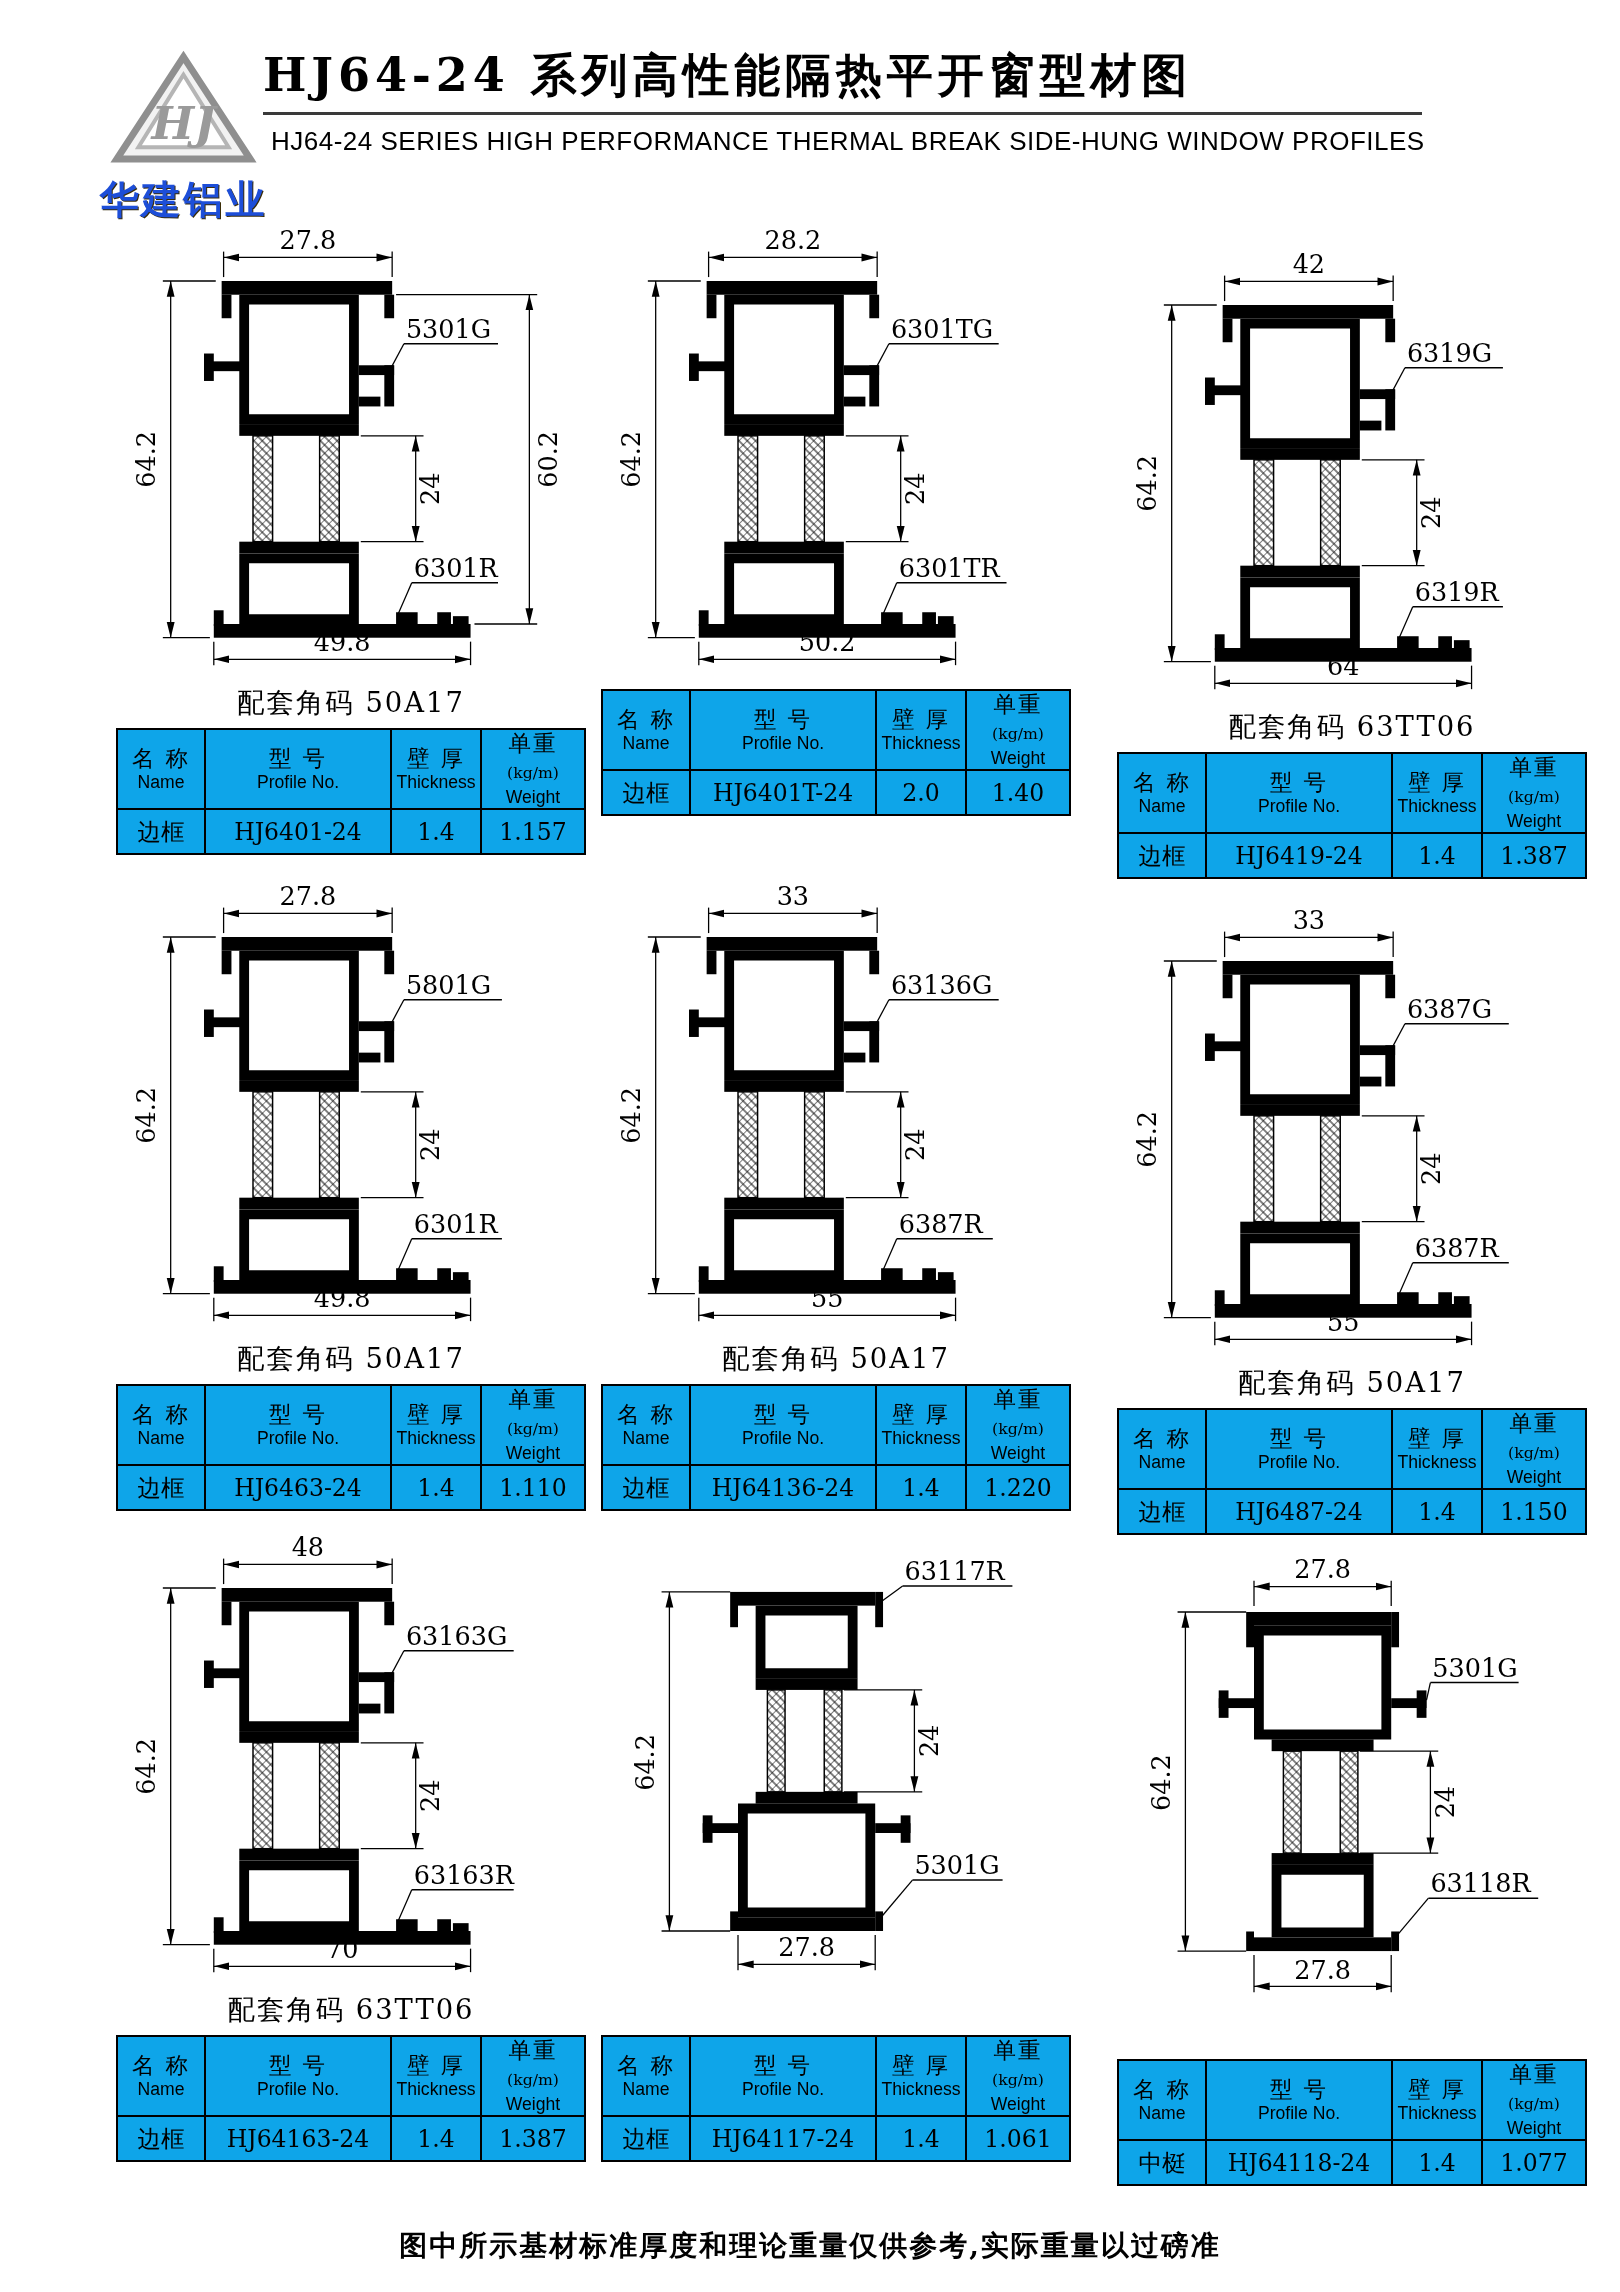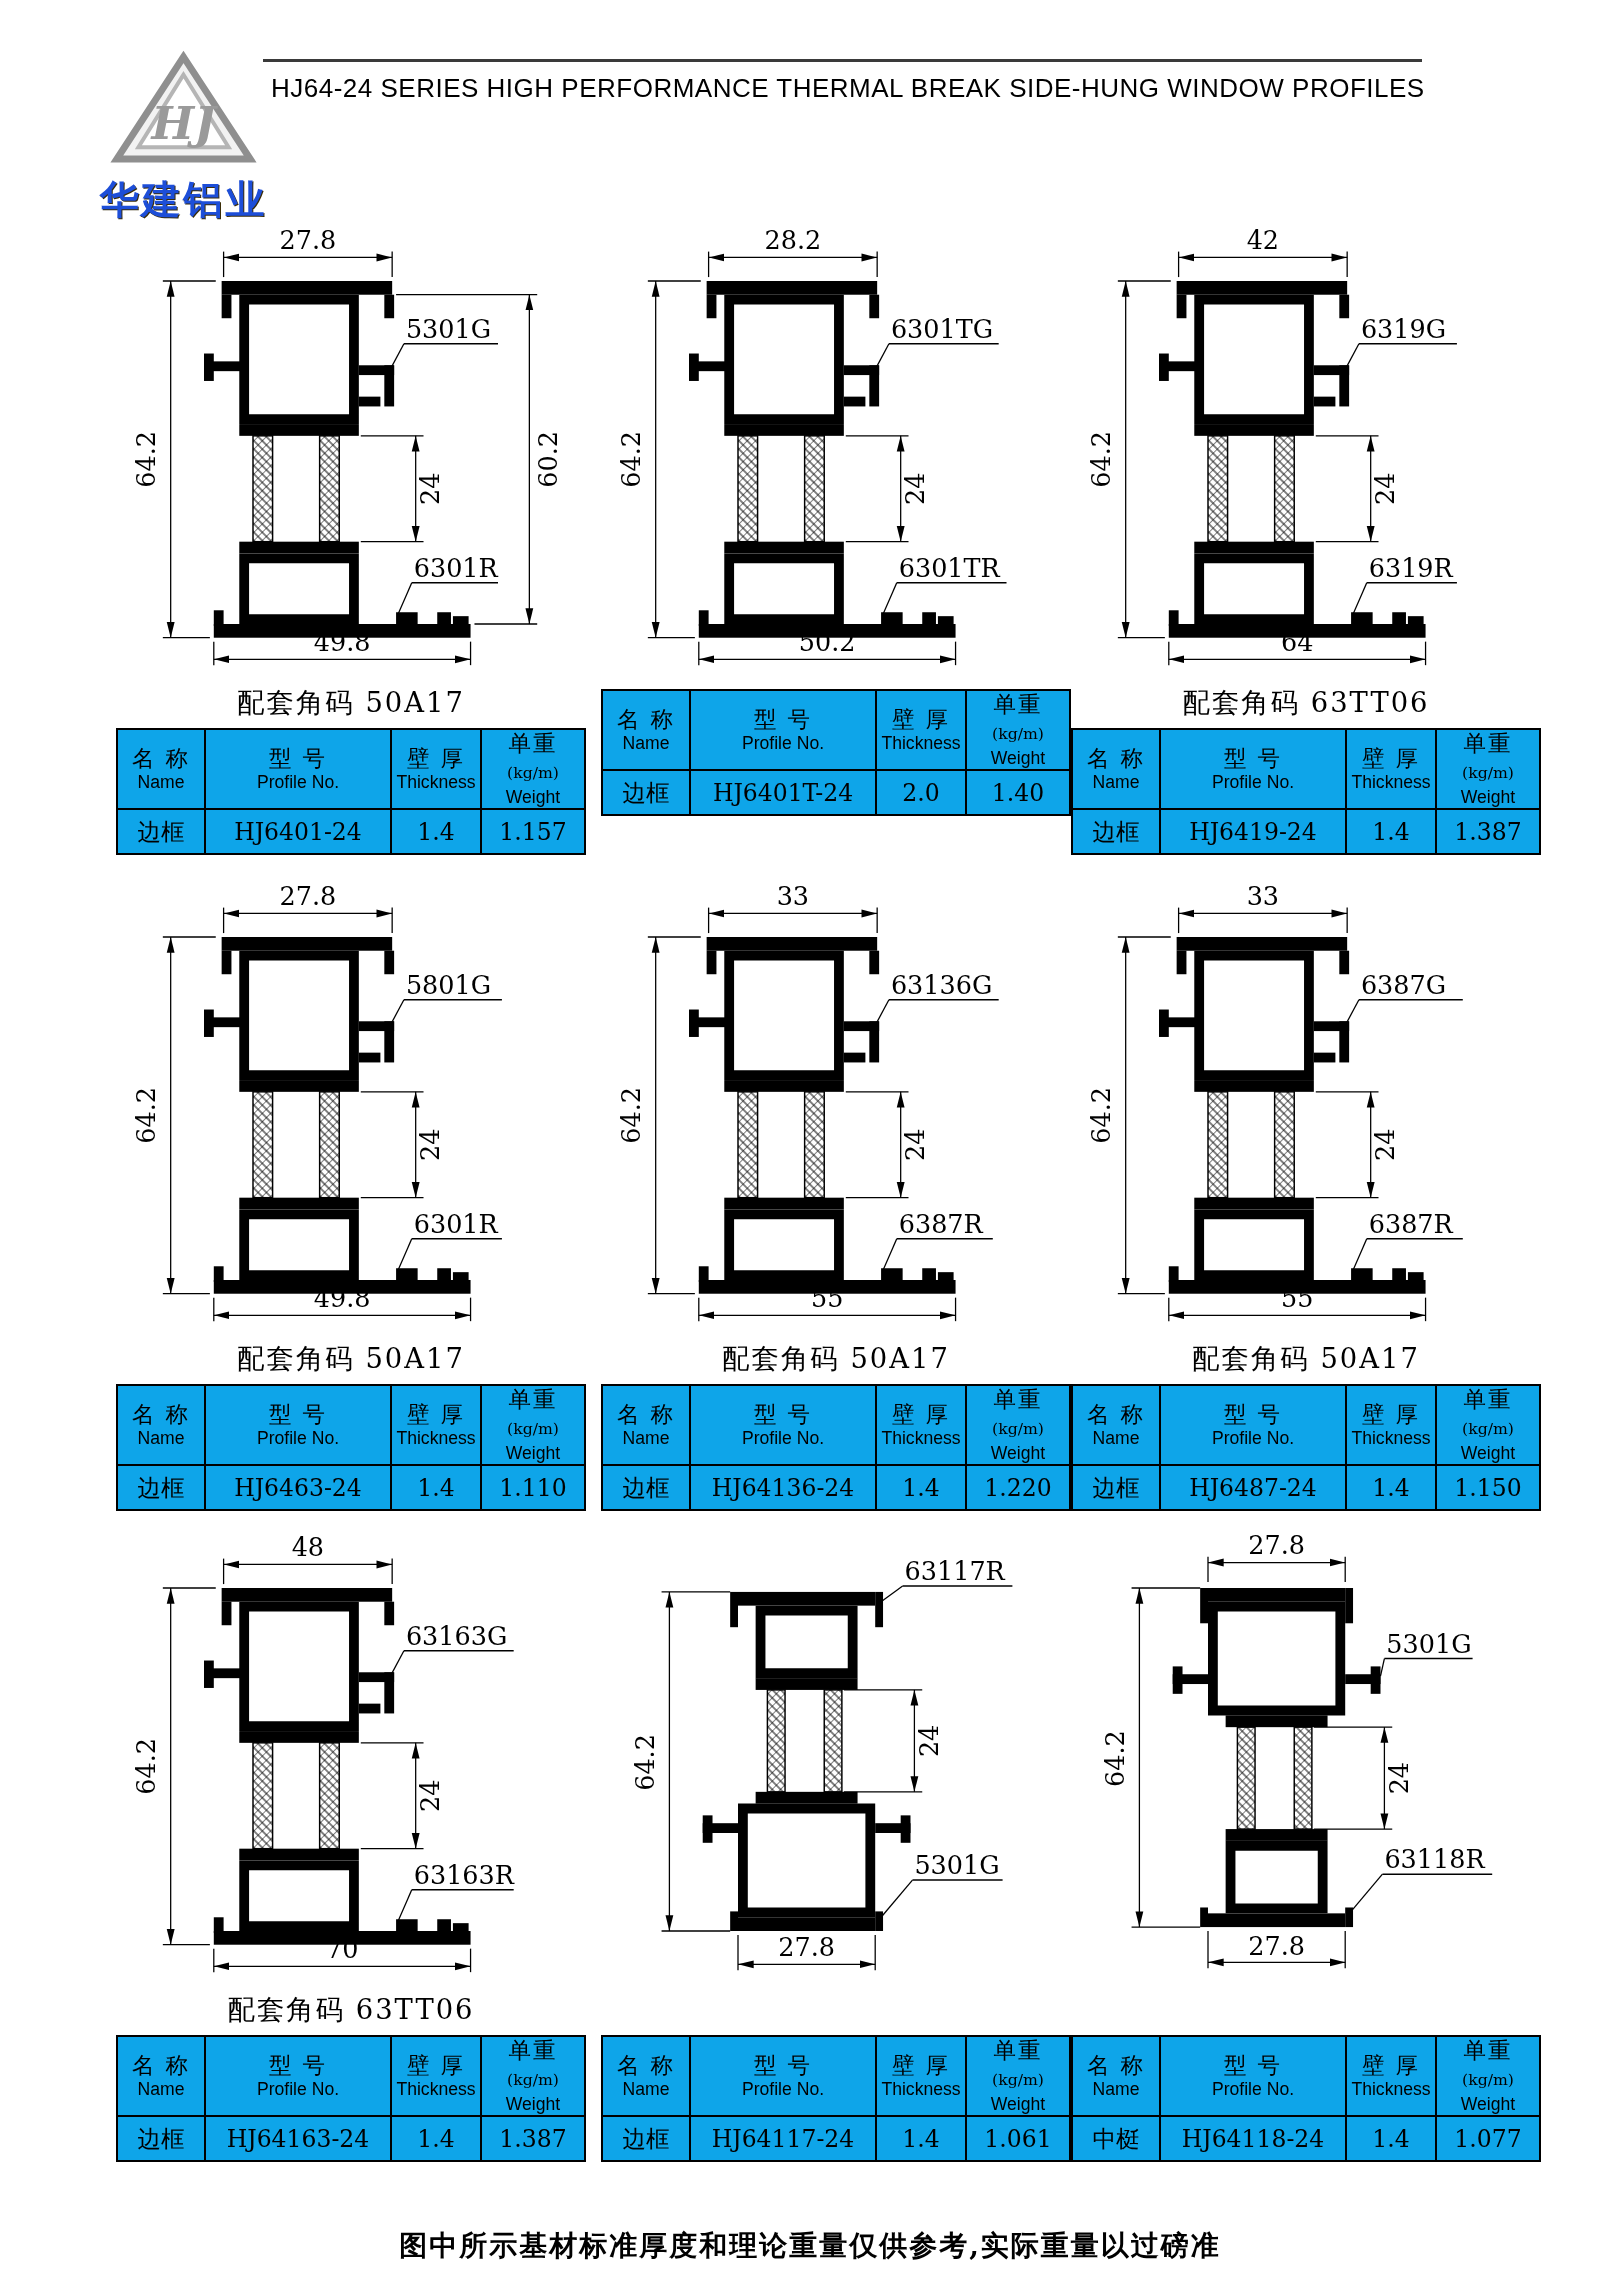--- a/index.html
+++ b/index.html
@@ -12,21 +12,21 @@
                  color:#1d4ed8;text-shadow:1px 1px 0 #3a2d08;font-family:"DejaVu Serif",serif;}
   .title-block{position:absolute;left:263px;top:49px;width:1159px;}
   .title-cn{font-size:46px;font-weight:bold;letter-spacing:4.9px;line-height:1.15;
             font-family:"DejaVu Serif",serif;white-space:nowrap;}
   .title-rule{height:2.9px;background:#3a3a3a;margin-top:9.8px;}
   .title-en{margin-top:11.8px;font-size:26px;font-weight:normal;text-align:center;
             font-family:"Liberation Sans",sans-serif;letter-spacing:0.5px;white-space:nowrap;margin-left:8px;}
 
   
   .cell{position:absolute;width:500px;}
-  .c1{left:101px;} .c2{left:586px;} .c3{left:1056px;}
+  .c1{left:101px;} .c2{left:586px;} .c3{left:1102px;margin-top:24px;}
   .r1{top:222px;} .r2{top:878px;} .r3{top:1529px;}
   .pdraw{display:block;margin:0 auto;width:490px;height:461px;}
   .caption{height:39px;line-height:39px;text-align:center;font-size:27.4px;
            letter-spacing:2px;font-family:"DejaVu Serif",serif;}
 
   
   .pdraw line{stroke:#000;stroke-width:1.3;fill:none;}
   .pdraw line.arr{marker-start:url(#arr);marker-end:url(#arr);}
   .pdraw line.ul{stroke-width:1.6;}
   .pdraw text{font-family:"DejaVu Serif",serif;font-size:26px;fill:#000;}
@@ -126,20 +126,21 @@
   <div class="logo">
     <svg width="157" height="118" viewBox="0 0 160 120">
       <polygon points="80,8 12,112 148,112" fill="#f2f2f2" stroke="#8f8f8f" stroke-width="7"></polygon>
       <polygon points="80,26 34,100 126,100" fill="#ffffff" stroke="#b5b5b5" stroke-width="4"></polygon>
       <text x="80" y="92" text-anchor="middle" style="font-family:'DejaVu Serif',serif;font-size:46px;font-style:italic;font-weight:bold;fill:#9a9a9a;">HJ</text>
     </svg>
     <div class="company">华建铝业</div>
   </div>
 
   <div class="title-block">
+    <div class="title-cn">HJ64-24 系列高性能隔热平开窗型材图</div>
     <div class="title-rule"></div>
     <div class="title-en">HJ64-24  SERIES  HIGH PERFORMANCE THERMAL BREAK SIDE-HUNG  WINDOW  PROFILES</div>
   </div>
 
   <div class="cell c1 r1">
     <svg class="pdraw" viewBox="0 0 500 470">
       <use href="#pshape-frame"></use>
       <g>
         <line x1="120" y1="56" x2="120" y2="30"></line>
           <line x1="292" y1="56" x2="292" y2="30"></line>

